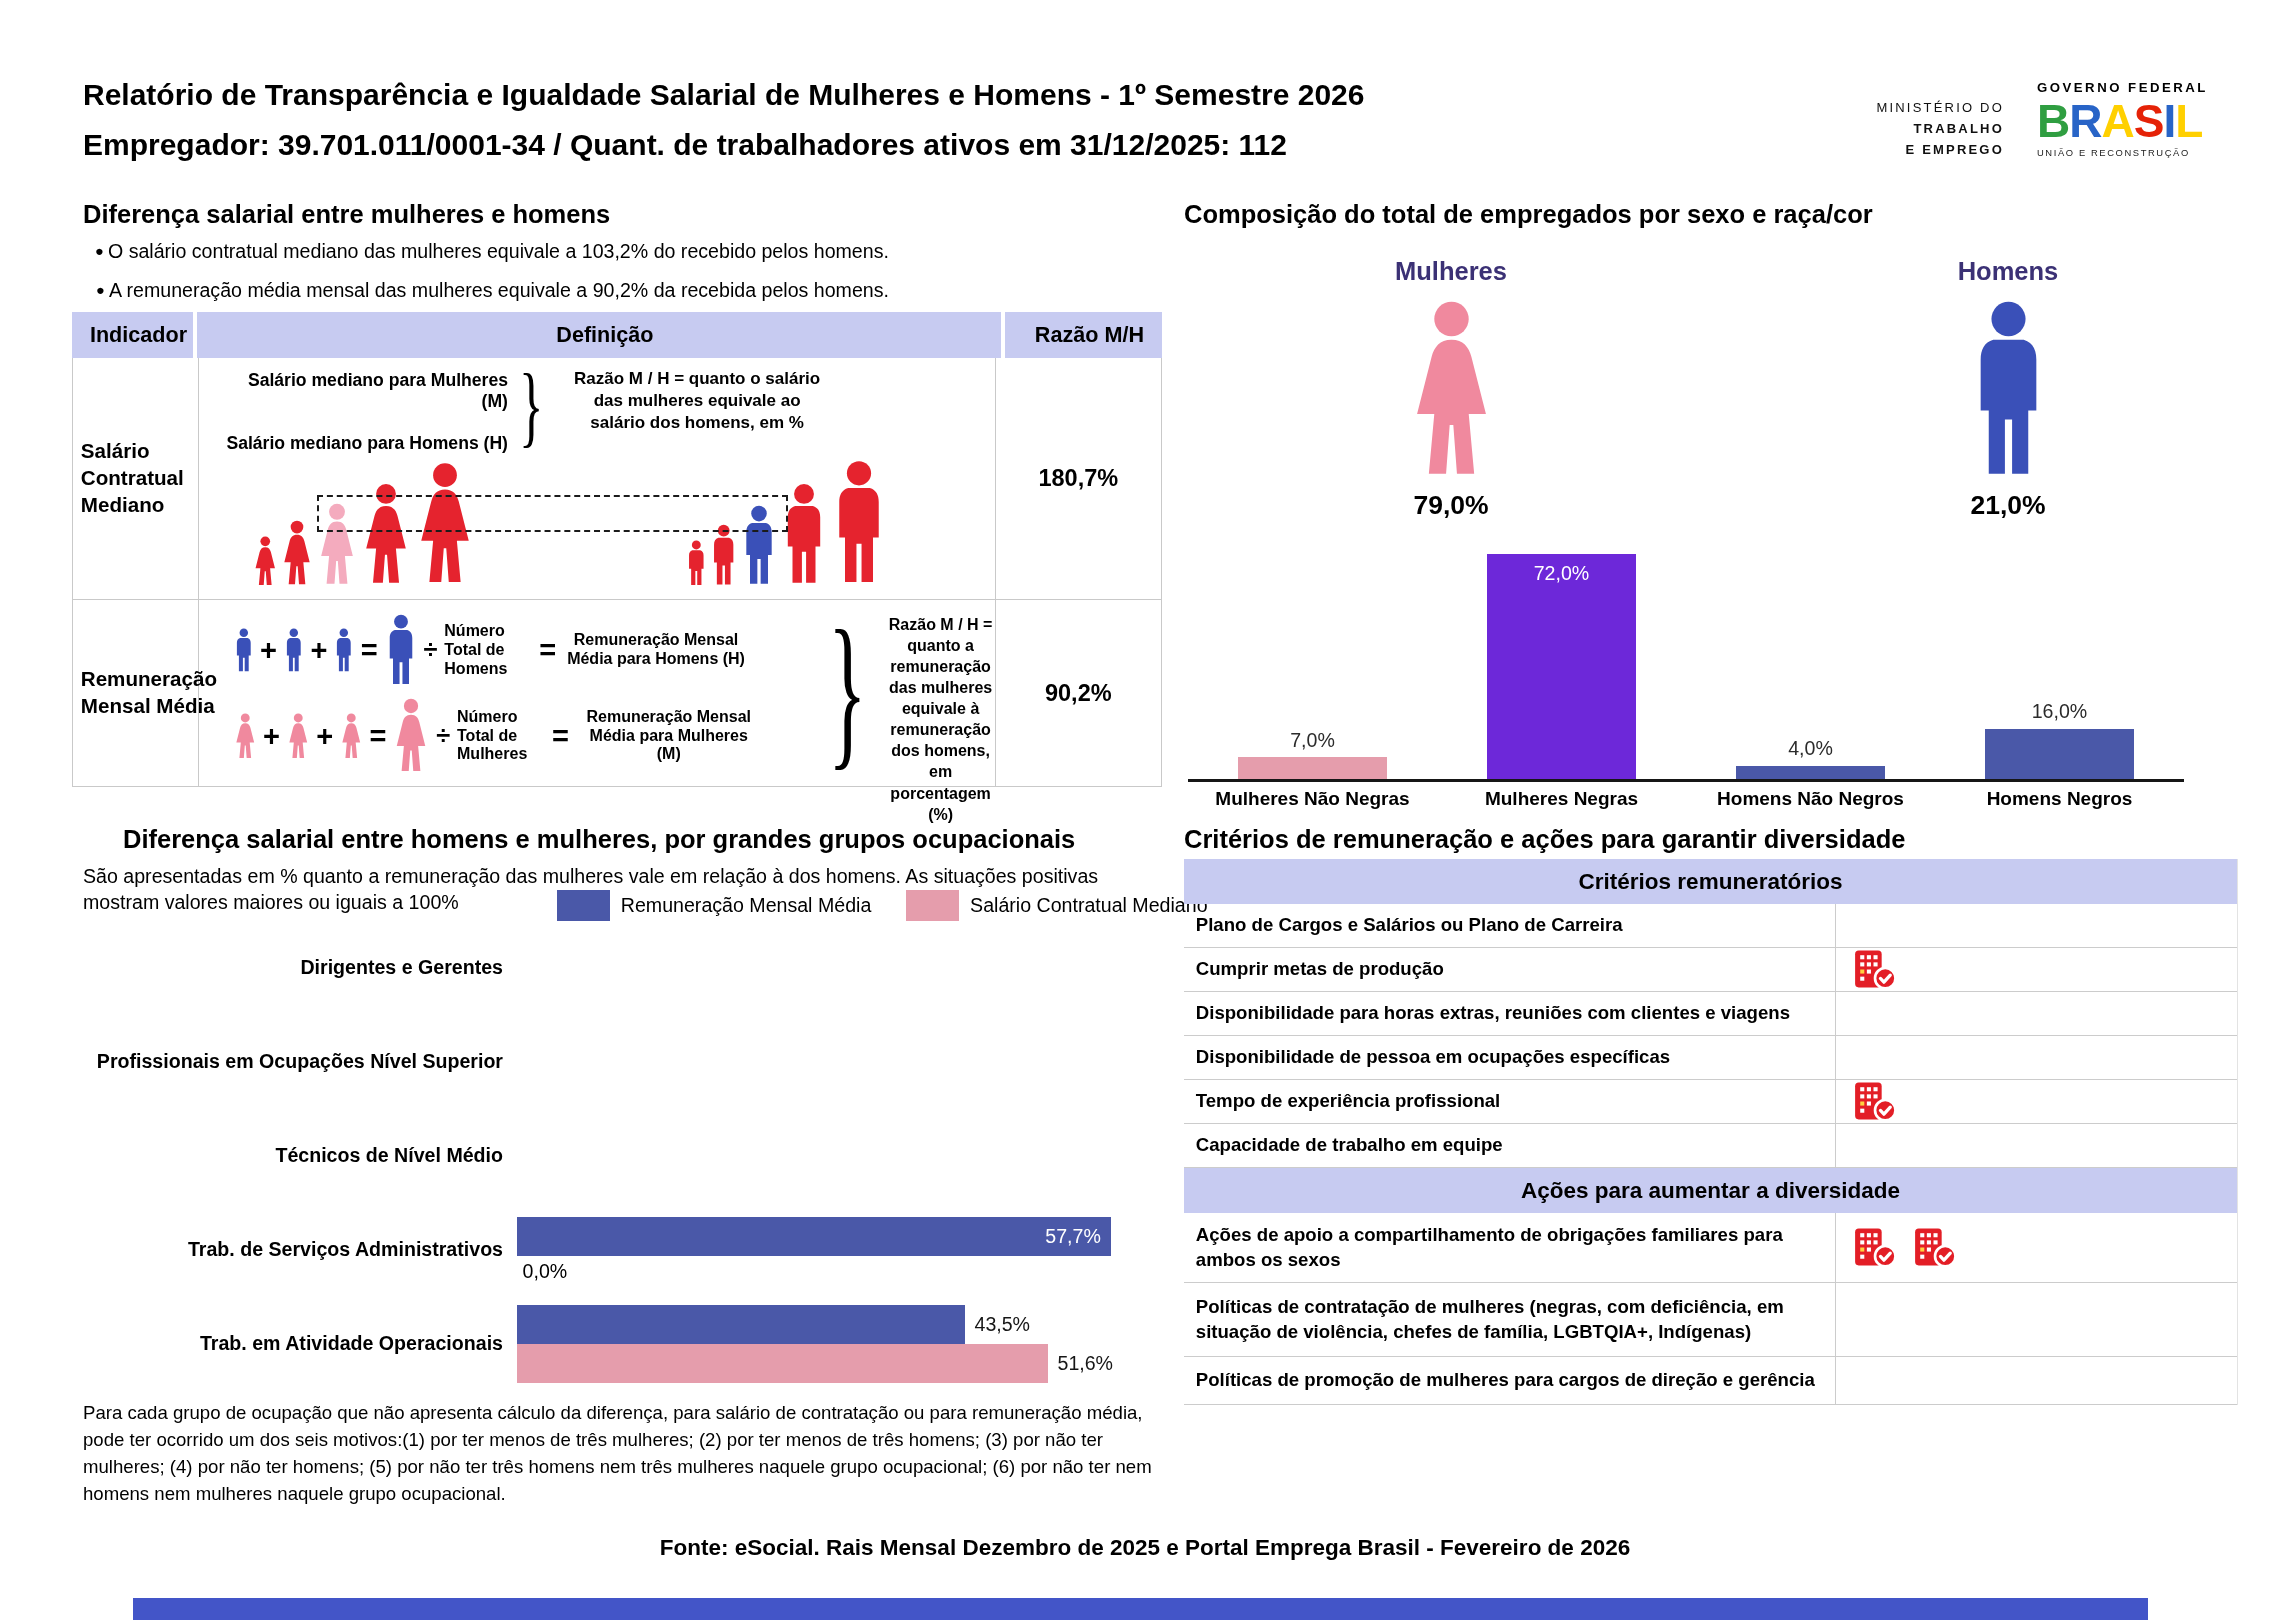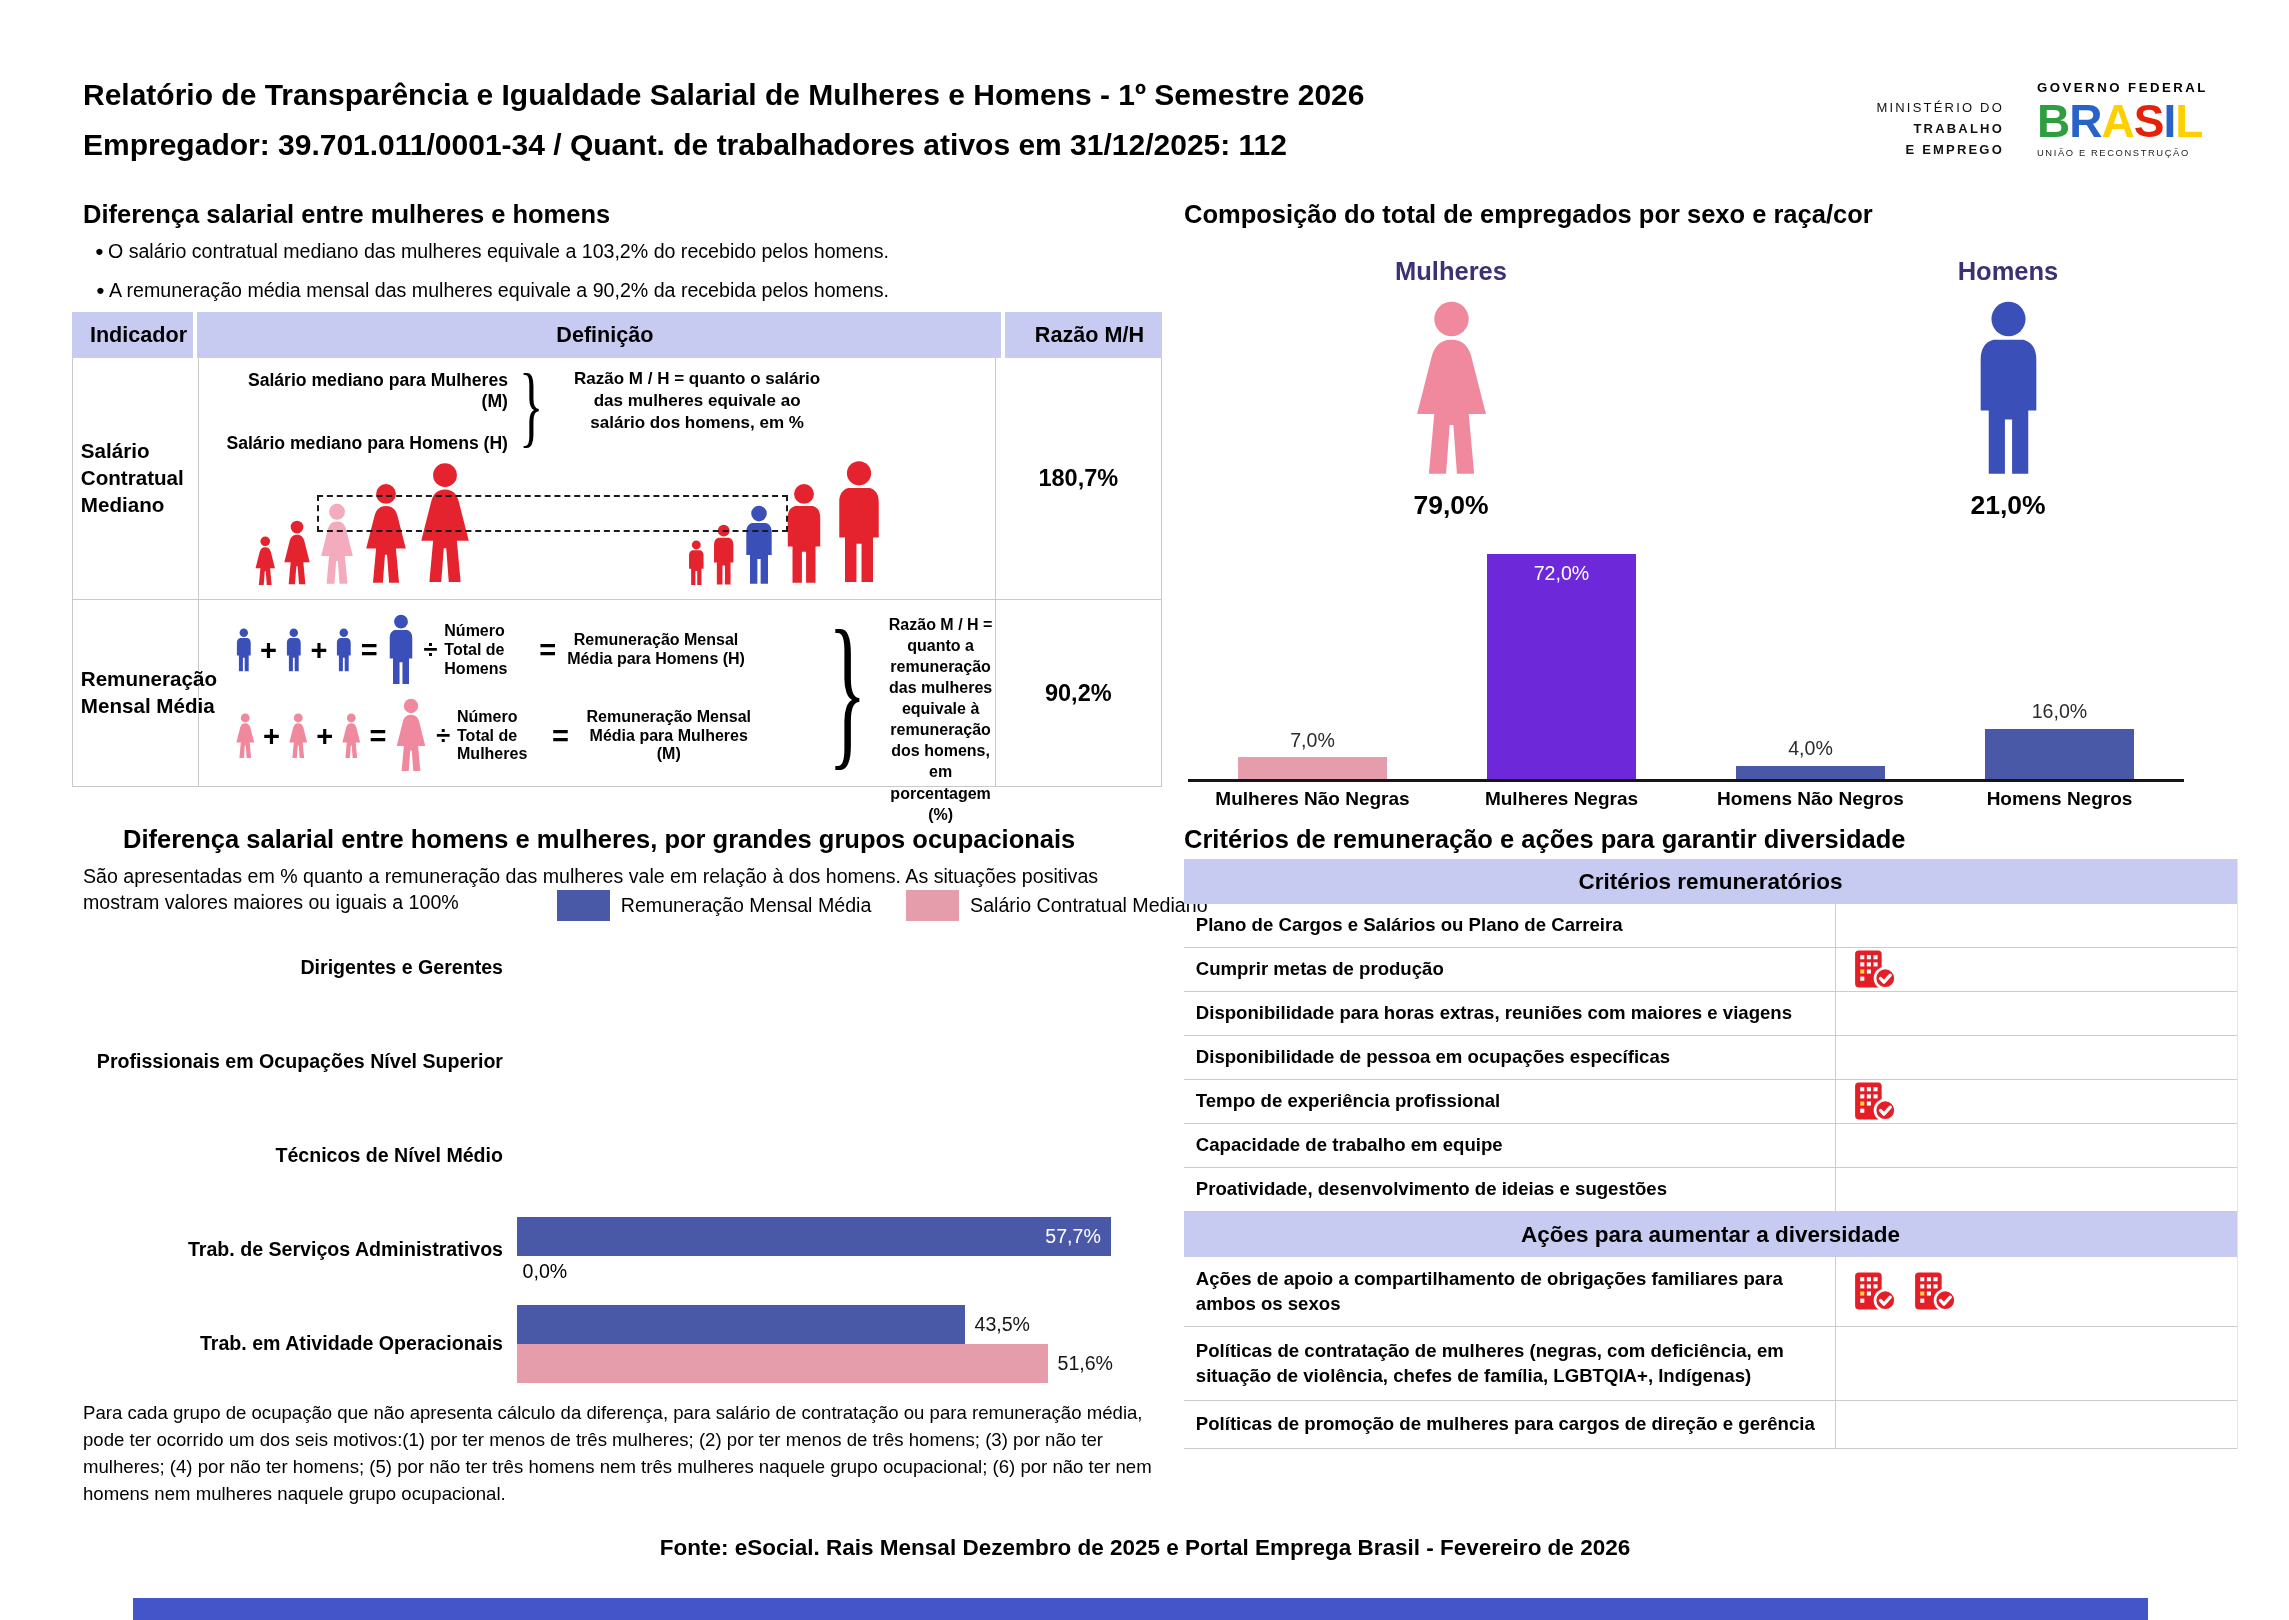--- a/index.html
+++ b/index.html
@@ -371,41 +371,37 @@
         </div>
         <div class="crow" style="height: 43px;">
           <div class="lbl">Cumprir metas de produção</div>
           <div class="ic">
             <svg width="47" height="41" viewBox="0 0 46 40">
               <use href="#sym-bcheck"></use>
             </svg>
           </div>
         </div>
         <div class="crow" style="height: 43px;">
-          <div class="lbl">Disponibilidade para horas extras, reuniões com maiores e viagens</div>
+          <div class="lbl">Disponibilidade para horas extras, reuniões com clientes e viagens</div>
           <div class="ic"></div>
         </div>
         <div class="crow" style="height: 43px;">
           <div class="lbl">Disponibilidade de pessoa em ocupações específicas</div>
           <div class="ic"></div>
         </div>
         <div class="crow" style="height: 43px;">
           <div class="lbl">Tempo de experiência profissional</div>
           <div class="ic">
             <svg width="47" height="41" viewBox="0 0 46 40">
               <use href="#sym-bcheck"></use>
             </svg>
           </div>
         </div>
         <div class="crow" style="height: 43px;">
           <div class="lbl">Capacidade de trabalho em equipe</div>
-          <div class="ic"></div>
-        </div>
-        <div class="crow" style="height: 43px;">
-          <div class="lbl">Proatividade, desenvolvimento de ideias e sugestões</div>
           <div class="ic"></div>
         </div>
       </div>
     <div class="band">Ações para aumentar a diversidade</div>
     <div id="crit-rows2">
         <div class="crow" style="height: 69px;">
           <div class="lbl">Ações de apoio a compartilhamento de obrigações familiares para ambos os sexos</div>
           <div class="ic">
             <svg width="47" height="41" viewBox="0 0 46 40">
               <use href="#sym-bcheck"></use>

